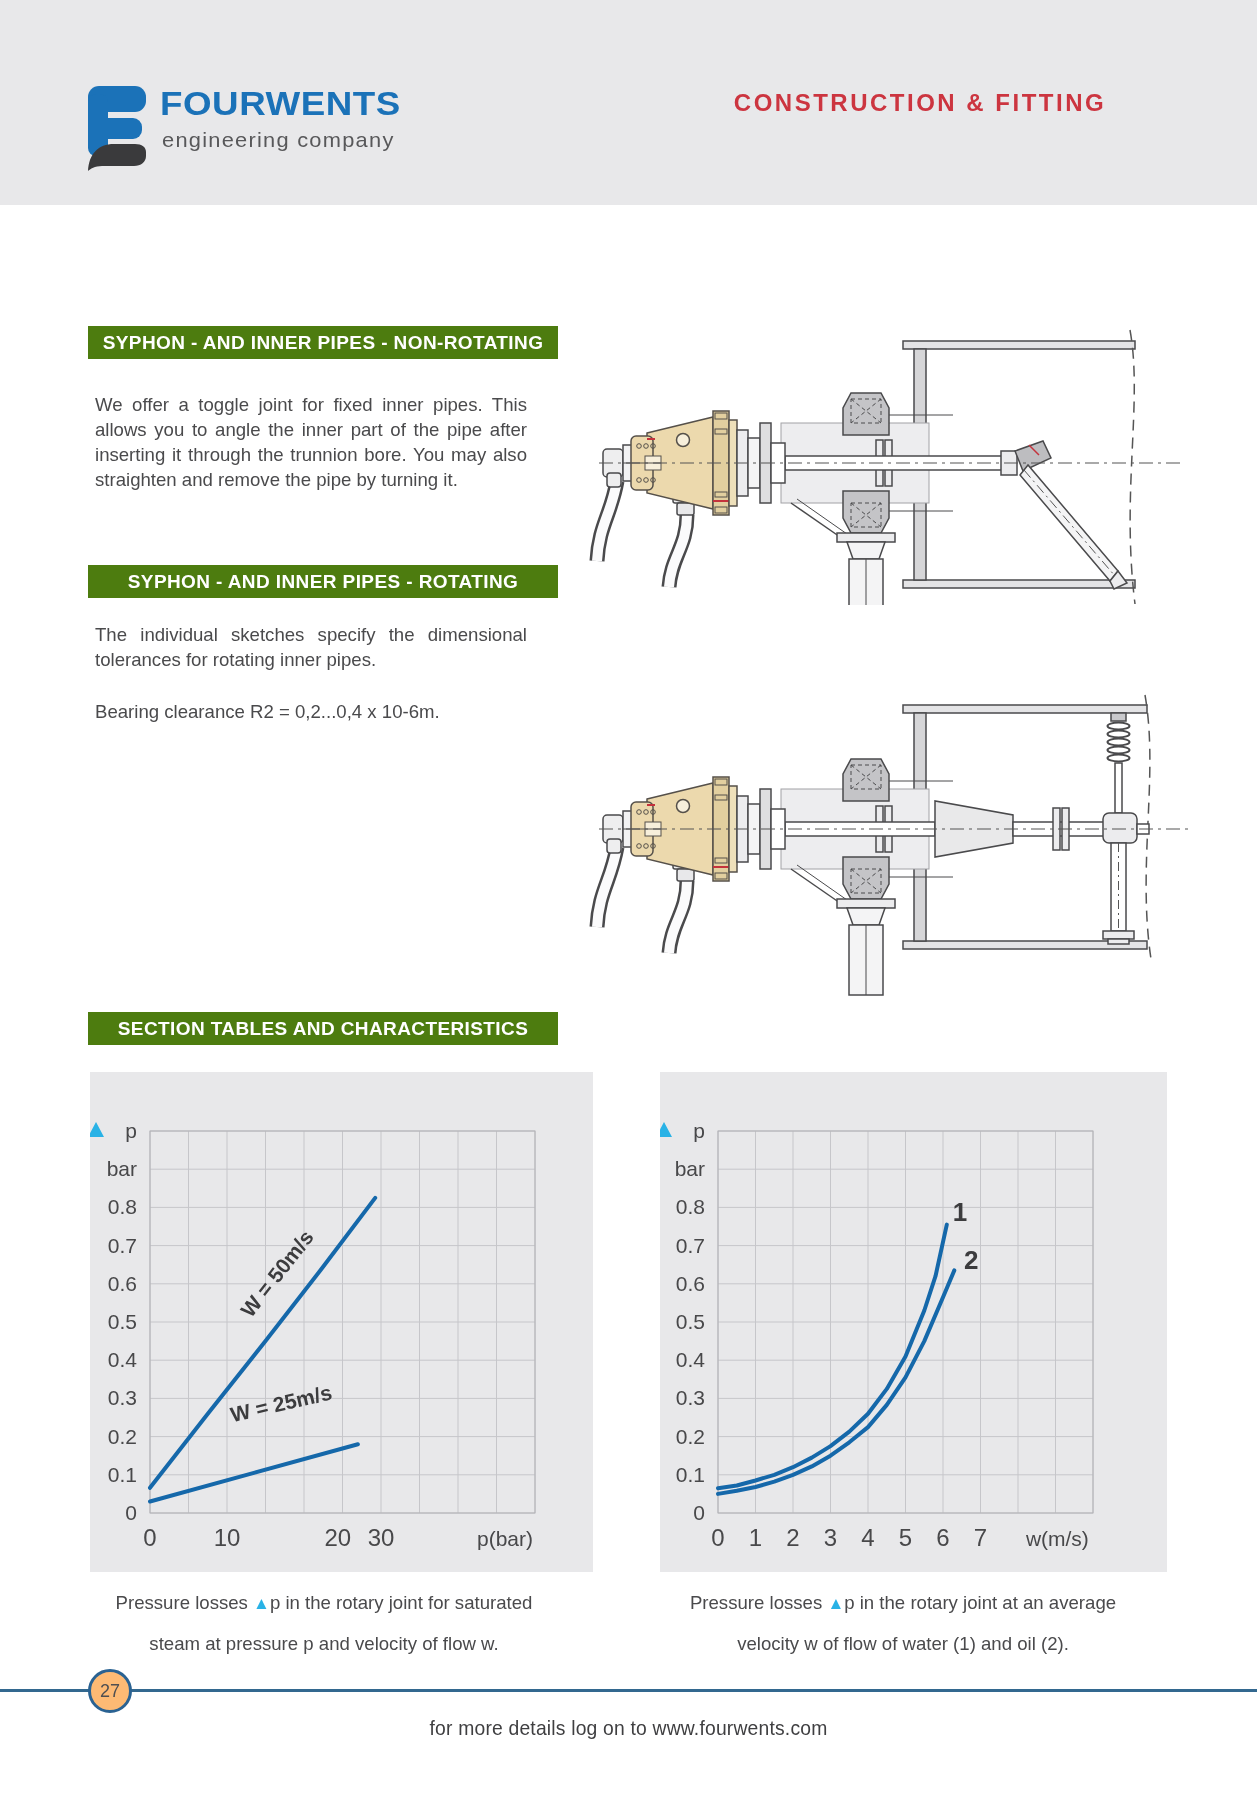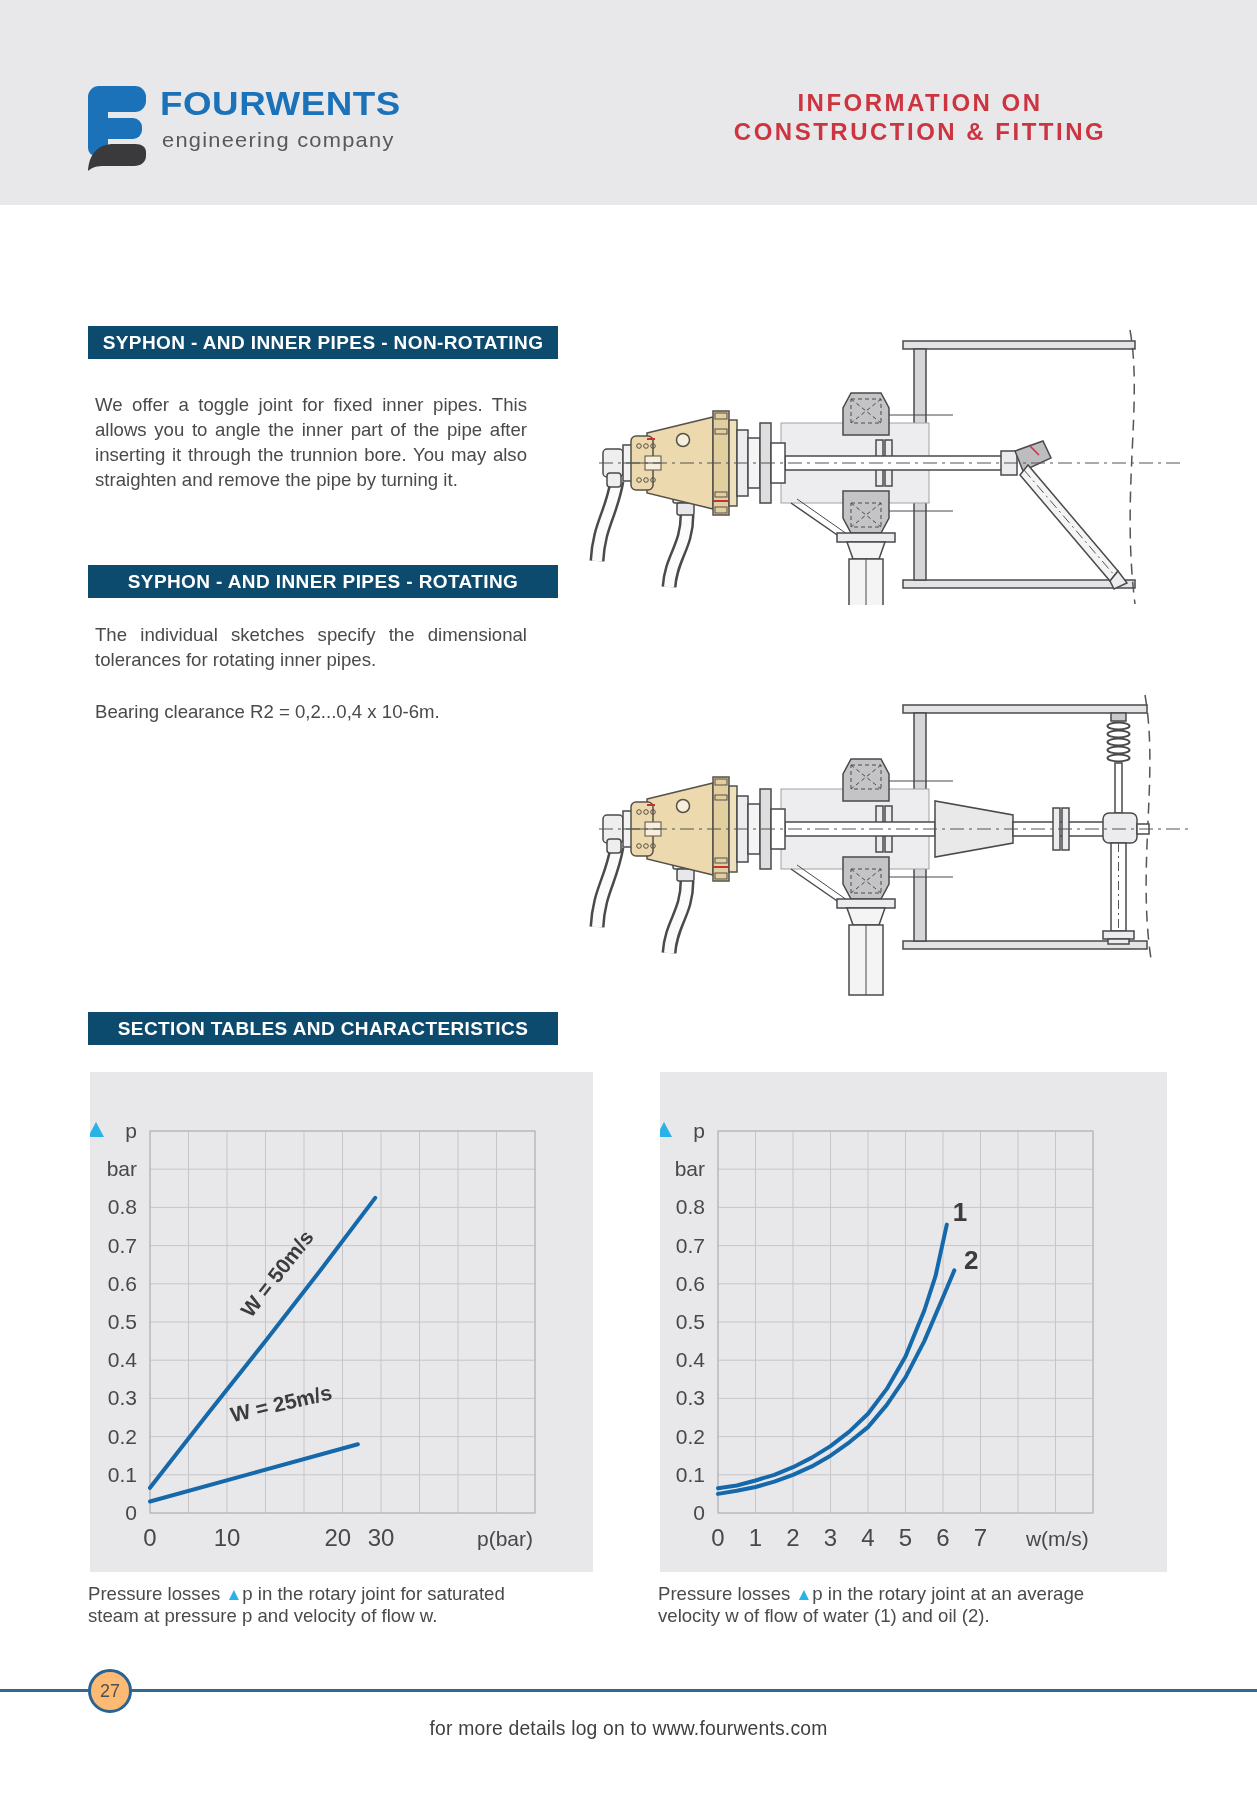--- a/index.html
+++ b/index.html
@@ -10,33 +10,33 @@
   #header-band{left:0;top:0;width:1257px;height:205px;background:#e8e8ea;}
   #logo{left:88px;top:84px;width:420px;height:90px;}
   #logo-icon{position:absolute;left:0;top:2px;}
   #logo-name{position:absolute;left:72px;top:0px;font-size:34px;font-weight:bold;
              color:#1b72b8;letter-spacing:0.5px;transform:scaleX(1.08);transform-origin:left;}
   #logo-tagline{position:absolute;left:74px;top:44px;font-size:21px;color:#58585a;
              letter-spacing:1.2px;transform:scaleX(1.04);transform-origin:left;}
   #doc-title{left:640px;top:88px;width:560px;text-align:center;color:#cc3540;
              font-weight:bold;font-size:24px;line-height:29px;letter-spacing:2.5px;}
   
-  .section-bar{left:88px;width:470px;height:33px;background:#0c4a6e;color:#ffffff;
+  .section-bar{left:88px;width:470px;height:33px;background:#4d7c0f;color:#ffffff;
                font-weight:bold;font-size:19px;line-height:33px;text-align:center;
                letter-spacing:0.4px;}
   
   .bodycol{left:95px;width:449px;font-size:18.6px;line-height:25px;color:#4a4a4c;
            text-align:justify;}
   .bodycol p{margin:0 17px 27px 0;}
   .bodycol p:last-child{margin-bottom:0;}
   
   .chart-panel{top:1072px;height:500px;background:#e8e8ea;}
   #chart-left{left:90px;width:503px;}
   #chart-right{left:660px;width:507px;}
-  .caption{top:1583px;font-size:18.6px;line-height:21px;color:#4a4a4c;text-align:left;}
+  .caption{top:1583px;font-size:18.6px;line-height:40px;color:#4a4a4c;text-align:center;}
   #caption-left{left:88px;width:472px;}
   #caption-right{left:658px;width:490px;}
   .tri{color:#29b2e6;font-size:17px;}
   
   #footer-line{left:0;top:1689px;width:1257px;border-top:3px solid #33688f;}
   #page-circle{left:88px;top:1669px;width:38px;height:38px;border:3px solid #2a6292;
                border-radius:50%;background:#fdba74;text-align:center;line-height:38px;
                font-size:18px;color:#4f4f51;}
   #footer-url{left:0;top:1716px;width:1257px;text-align:center;font-size:21px;
               color:#3f3f41;letter-spacing:0.2px;transform:scaleX(0.92);}
@@ -53,21 +53,20 @@
     <rect x="0" y="0" width="58" height="26" rx="11" fill="#1b72b8"></rect>
     <rect x="10" y="32" width="44" height="21" rx="9" fill="#1b72b8"></rect>
     <rect x="0" y="8" width="20" height="62" rx="8" fill="#1b72b8"></rect>
     <path d="M0,85 C1,68 10,58 26,58 L47,58 C54,58 58,61 58,66 L58,70 C58,76 53,80 46,80 L14,80 C7,80 2,83 0,85 Z" fill="#3a3a3c"></path>
   </svg>
   <div id="logo-name">FOURWENTS</div>
   <div id="logo-tagline">engineering company</div>
 </div>
 
 <div class="abs" id="doc-title">
-  <div>INFORMATION ON</div>
   <div>CONSTRUCTION &amp; FITTING</div>
 </div>
 
 <div class="abs section-bar" style="top:326px;">SYPHON - AND INNER PIPES - NON-ROTATING</div>
 
 <div class="abs bodycol" style="top:392px;">
   <p>We offer a toggle joint for fixed inner pipes. This allows you to angle the inner part of the pipe after inserting it through the trunnion bore. You may also straighten and remove the pipe by turning it.</p>
 </div>
 
 <svg class="abs drawing" style="left:585px;top:292px;" width="615" height="350" viewBox="0 0 615 350">

